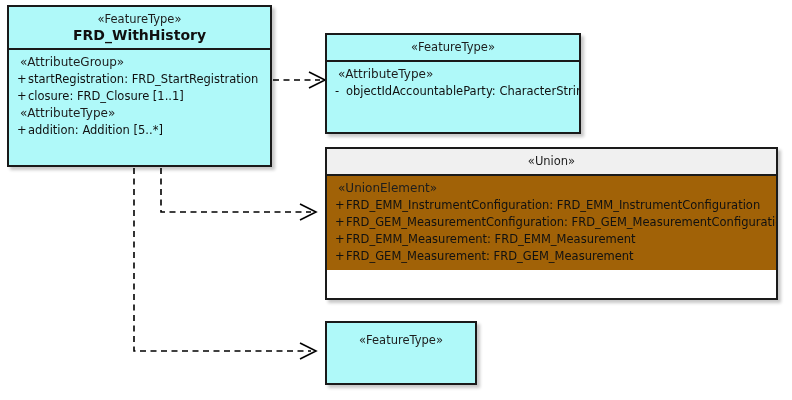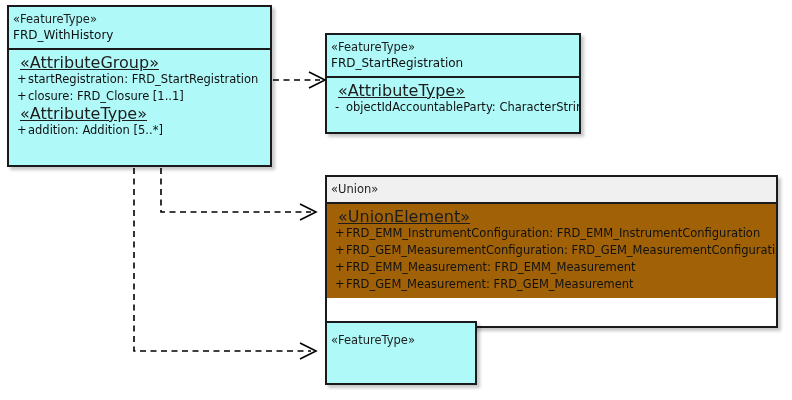--- a/index.html
+++ b/index.html
@@ -20,38 +20,39 @@
 
   
   .uml-box {
     position: absolute;
     box-sizing: border-box;
     border: 2px solid #1a1a1a;
     box-shadow: 3px 3px 3px rgba(0,0,0,0.22);
     overflow: hidden;
   }
   .uml-box.cyan  { background: #aff9f9; }
-  .uml-box.plain { background: #ffffff; margin-top: 28px; }
+  .uml-box.plain { background: #ffffff; }
 
   .uml-header {
     box-sizing: border-box;
+    text-align: center;
     padding: 5px 4px 5px 4px;
   }
   .uml-box.cyan  > .uml-header { background: #aff9f9; }
   .uml-box.plain > .uml-header { background: #f0f0f0; }
 
   .stereotype {
     font-size: 11.5px;
     color: #1d1d1d;
     line-height: 15px;
     white-space: nowrap;
   }
   .classname {
-    font-size: 12px;
-    font-weight: normal;
+    font-size: 14px;
+    font-weight: bold;
     color: #101010;
     line-height: 16px;
     white-space: nowrap;
   }
   .classname.abstract {
     text-decoration: underline;
   }
 
   .uml-divider {
     height: 0;
@@ -61,26 +62,25 @@
   }
 
   .uml-body {
     box-sizing: border-box;
     padding: 4px 0 5px 0;
   }
   .uml-box.cyan  > .uml-body { background: #aff9f9; }
   .uml-box.plain > .uml-body { background: #a16207; }
 
   .group-label {
-    font-size: 16px;
+    font-size: 12px;
     color: #1d1d1d;
     line-height: 17px;
     padding-left: 11px;
     white-space: nowrap;
-    text-decoration: underline;
   }
   .attr-row {
     font-size: 11.5px;
     color: #111111;
     line-height: 17px;
     white-space: nowrap;
     display: flex;
   }
   .attr-vis {
     width: 19px;
@@ -159,21 +159,20 @@
       <div class="attr-row">
         <span class="attr-vis">+</span>
         <span class="attr-text">addition: Addition [5..*]</span>
       </div>
     </div>
   </div>
 
   <div class="uml-box cyan" style="left:325px; top:33px; width:256px; height:101px;">
     <div class="uml-header">
       <div class="stereotype">«FeatureType»</div>
-      <div class="classname">FRD_StartRegistration</div>
     </div>
     <div class="uml-divider"></div>
     <div class="uml-body">
       <div class="group-label">«AttributeType»</div>
       <div class="attr-row">
         <span class="attr-vis">-</span>
         <span class="attr-text">objectIdAccountableParty: CharacterString</span>
       </div>
     </div>
   </div>

